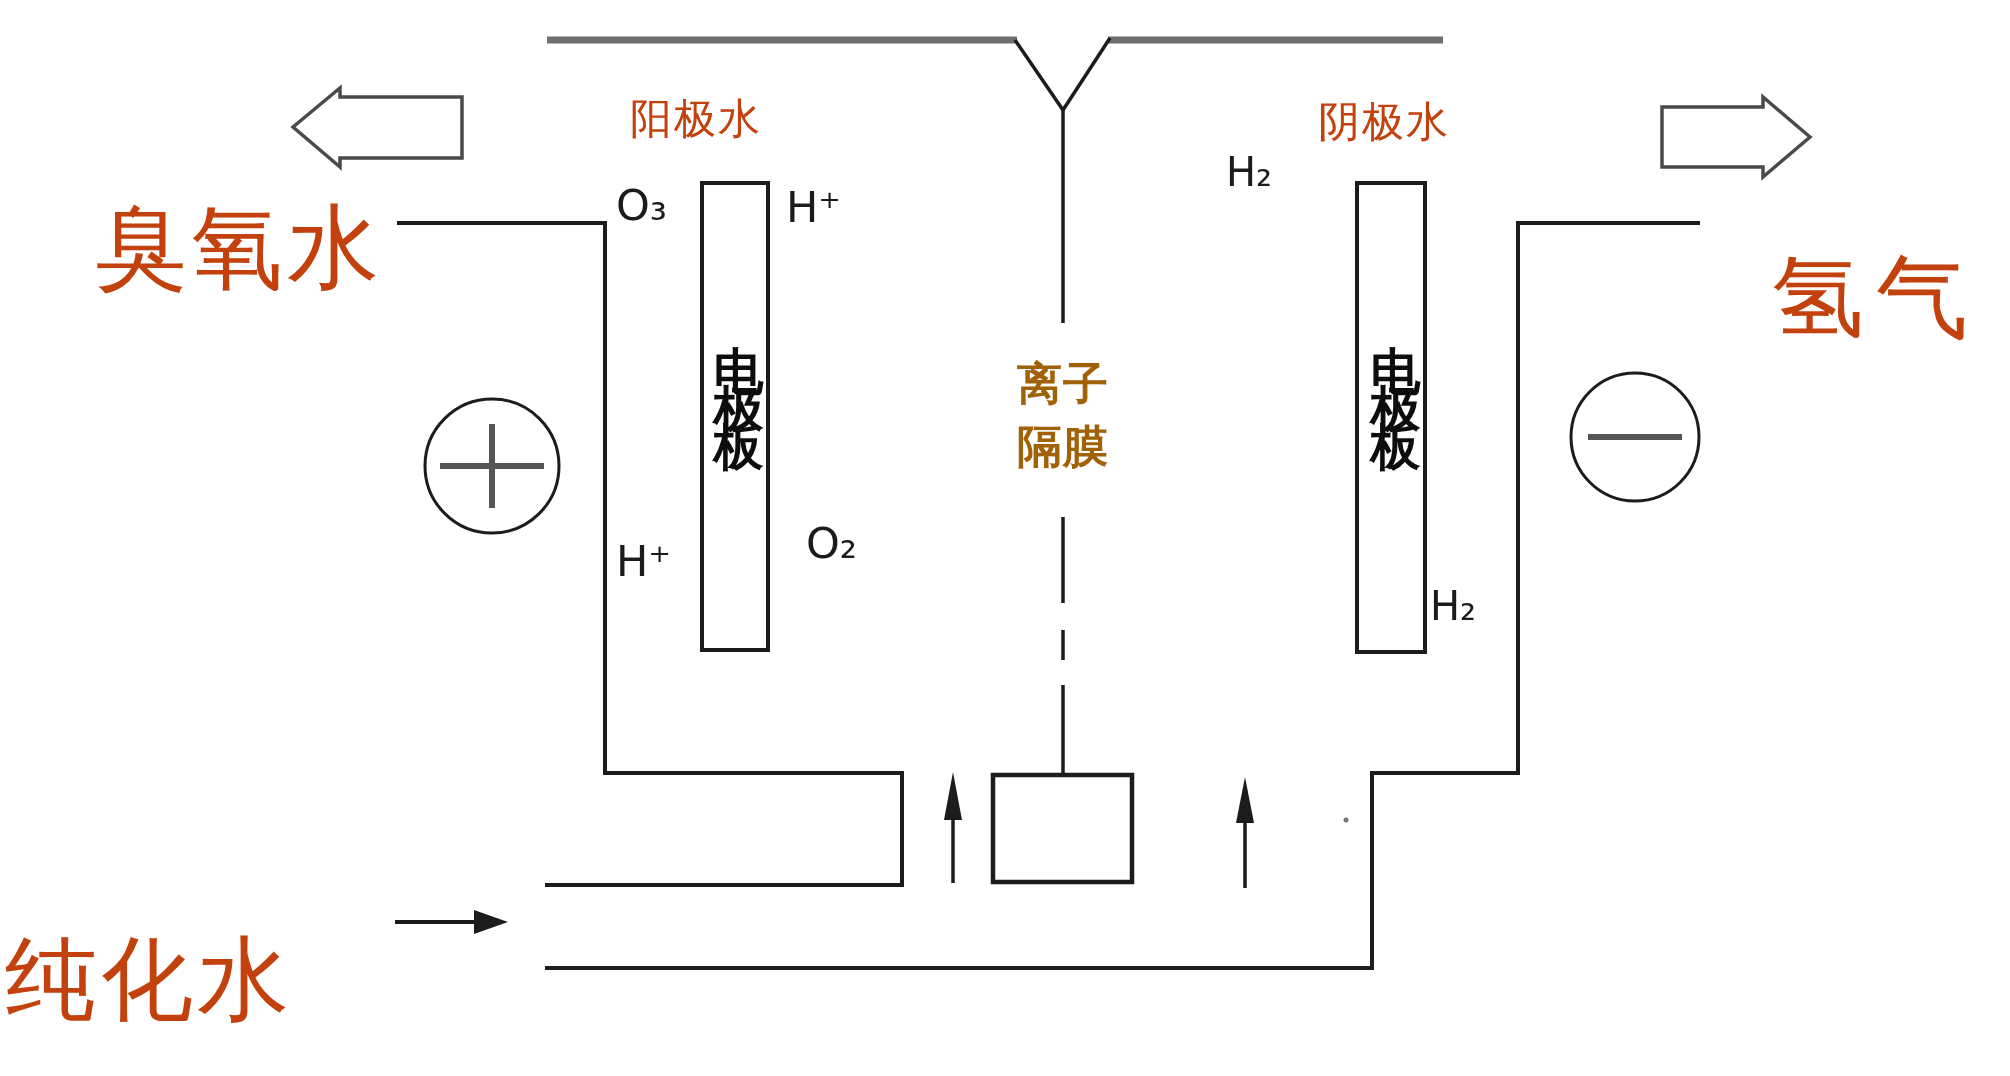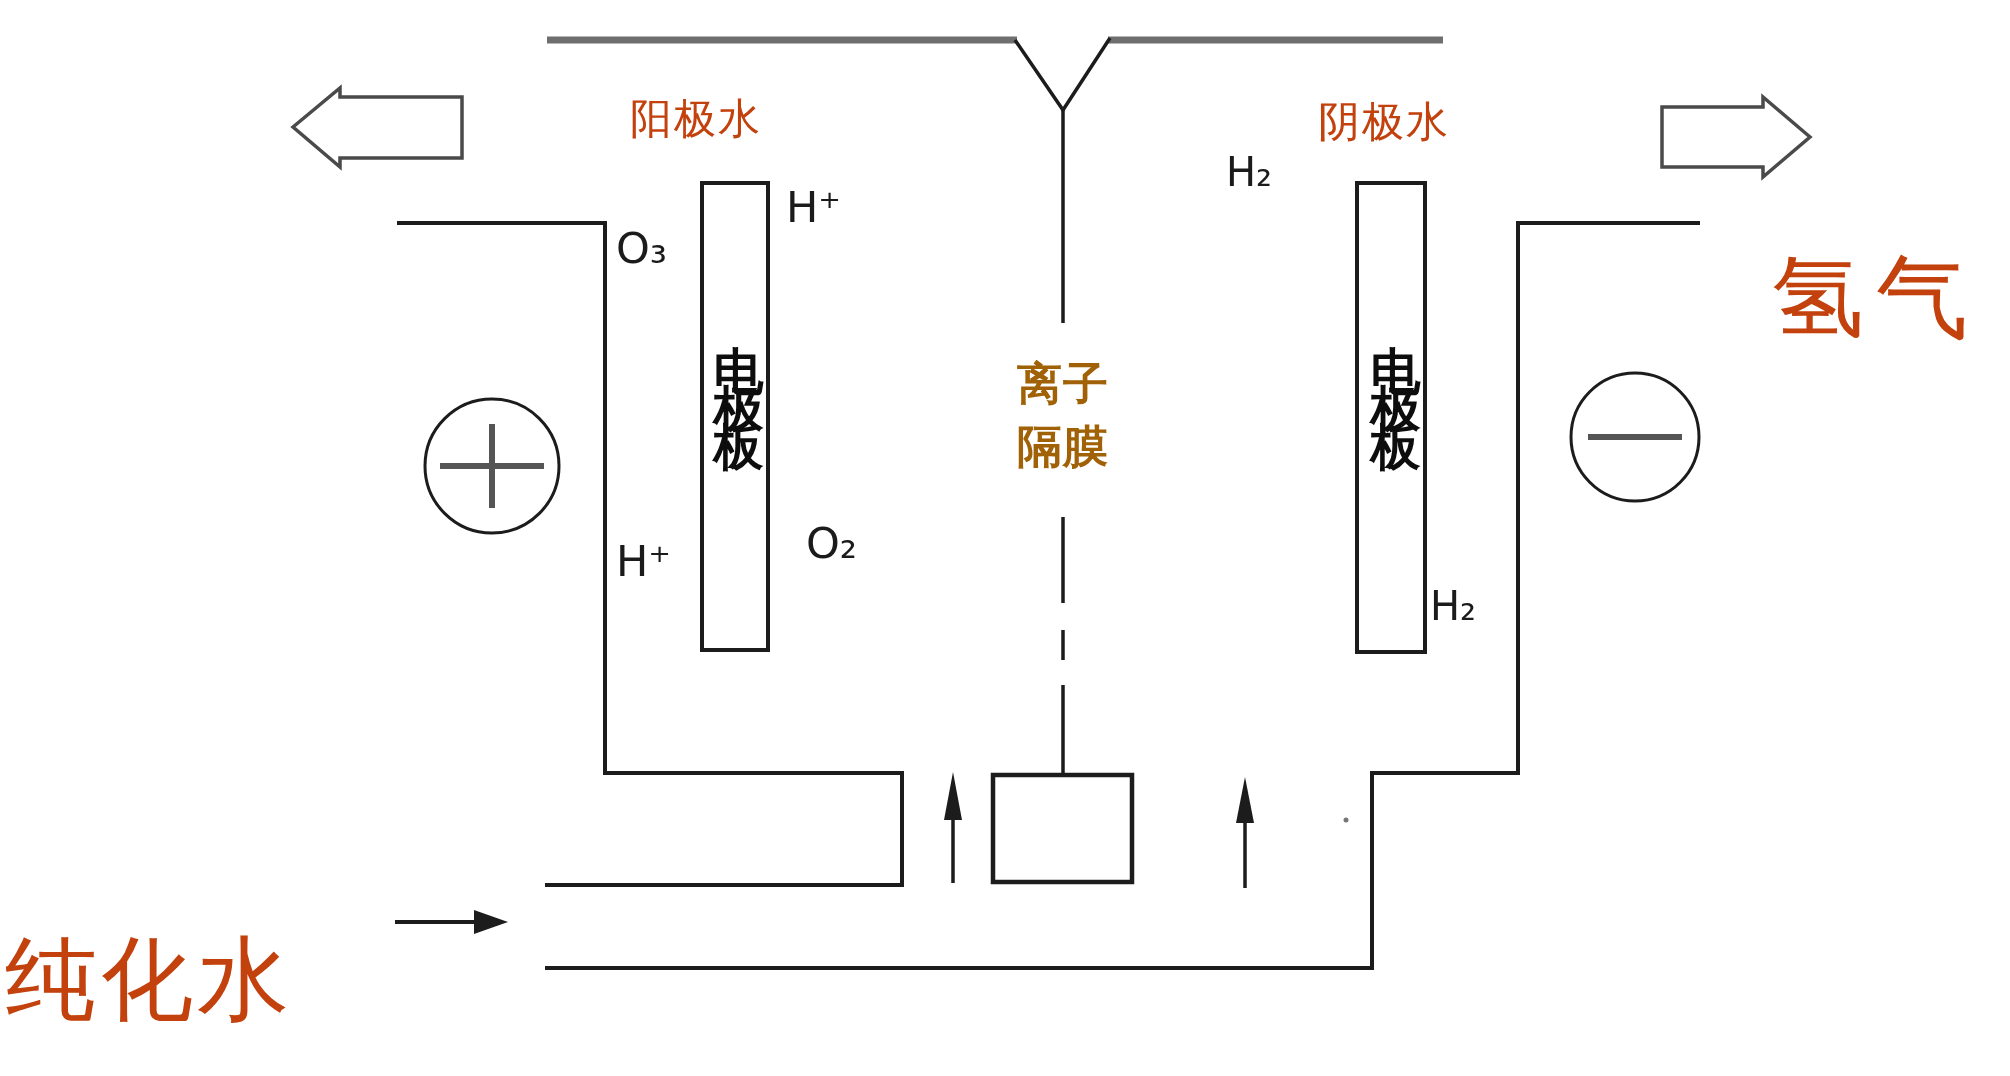--- a/index.html
+++ b/index.html
@@ -107,30 +107,31 @@
     </g>
 
     <g>
       <path d="M395 922 H478" stroke="#1c1c1c" stroke-width="4" fill="none"></path>
       <polygon points="508,922 474,910 474,934" fill="#1c1c1c"></polygon>
     </g>
 
     <circle cx="1346" cy="820" r="2.5" fill="#777777"></circle>
   </svg>
 
+  <div class="lbl lbl-big" style="left:95px; top:202px;">臭氧水</div>
 
   <div class="lbl lbl-big" style="left:5px; top:934px;">纯化水</div>
 
   <div class="lbl lbl-big" style="left:1772px; top:252px; letter-spacing:12px;">氢气</div>
 
   <div class="lbl lbl-med" style="left:630px; top:98px;">阳极水</div>
 
   <div class="lbl lbl-med" style="left:1318px; top:104px;font-family:Liberation Mono, monospace;">阴极水</div>
 
-  <div class="lbl lbl-chem" style="left:616px; top:184px;margin-top:43px;">O₃</div>
+  <div class="lbl lbl-chem" style="left:616px; top:184px;">O₃</div>
 
   <div class="lbl lbl-chem" style="left:786px; top:186px;">H⁺</div>
 
   <div class="lbl lbl-chem" style="left:616px; top:540px;">H⁺</div>
 
   <div class="lbl lbl-chem" style="left:806px; top:522px;">O₂</div>
 
   <div class="lbl lbl-chem" style="left:1226px; top:152px; font-size:40px;">H₂</div>
 
   <div class="lbl lbl-chem" style="left:1430px; top:586px; font-size:40px;">H₂</div>

